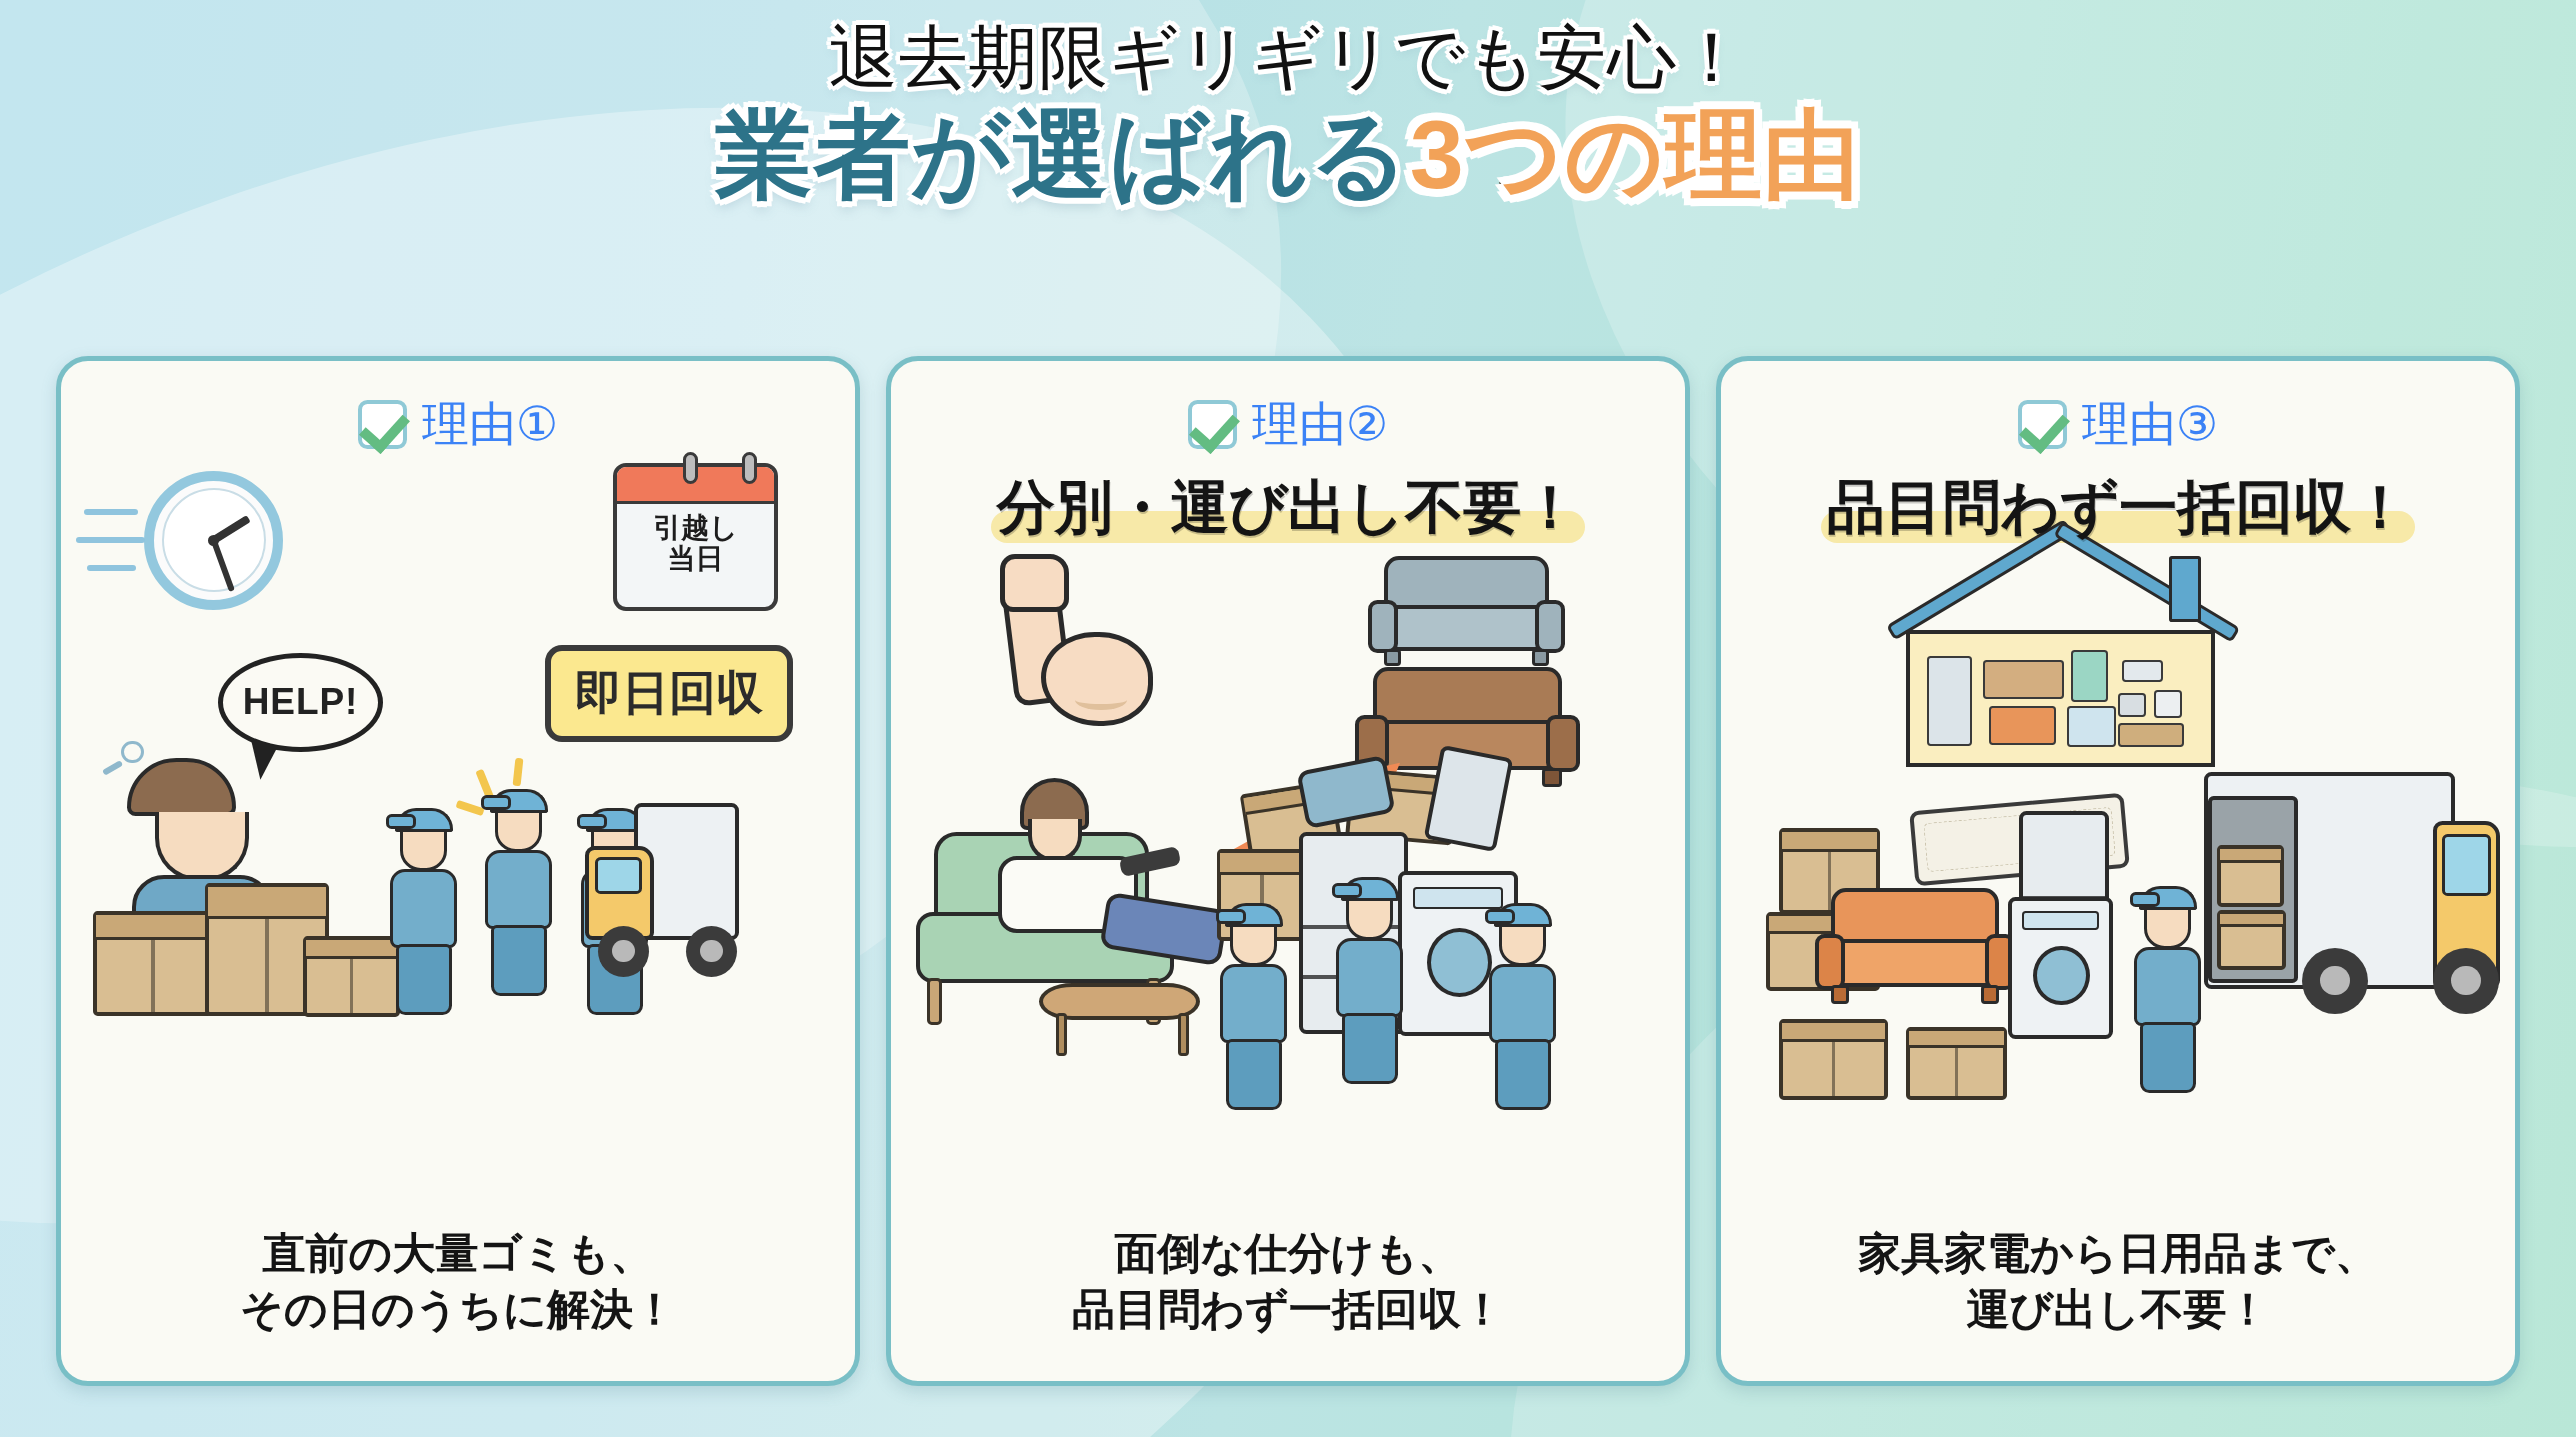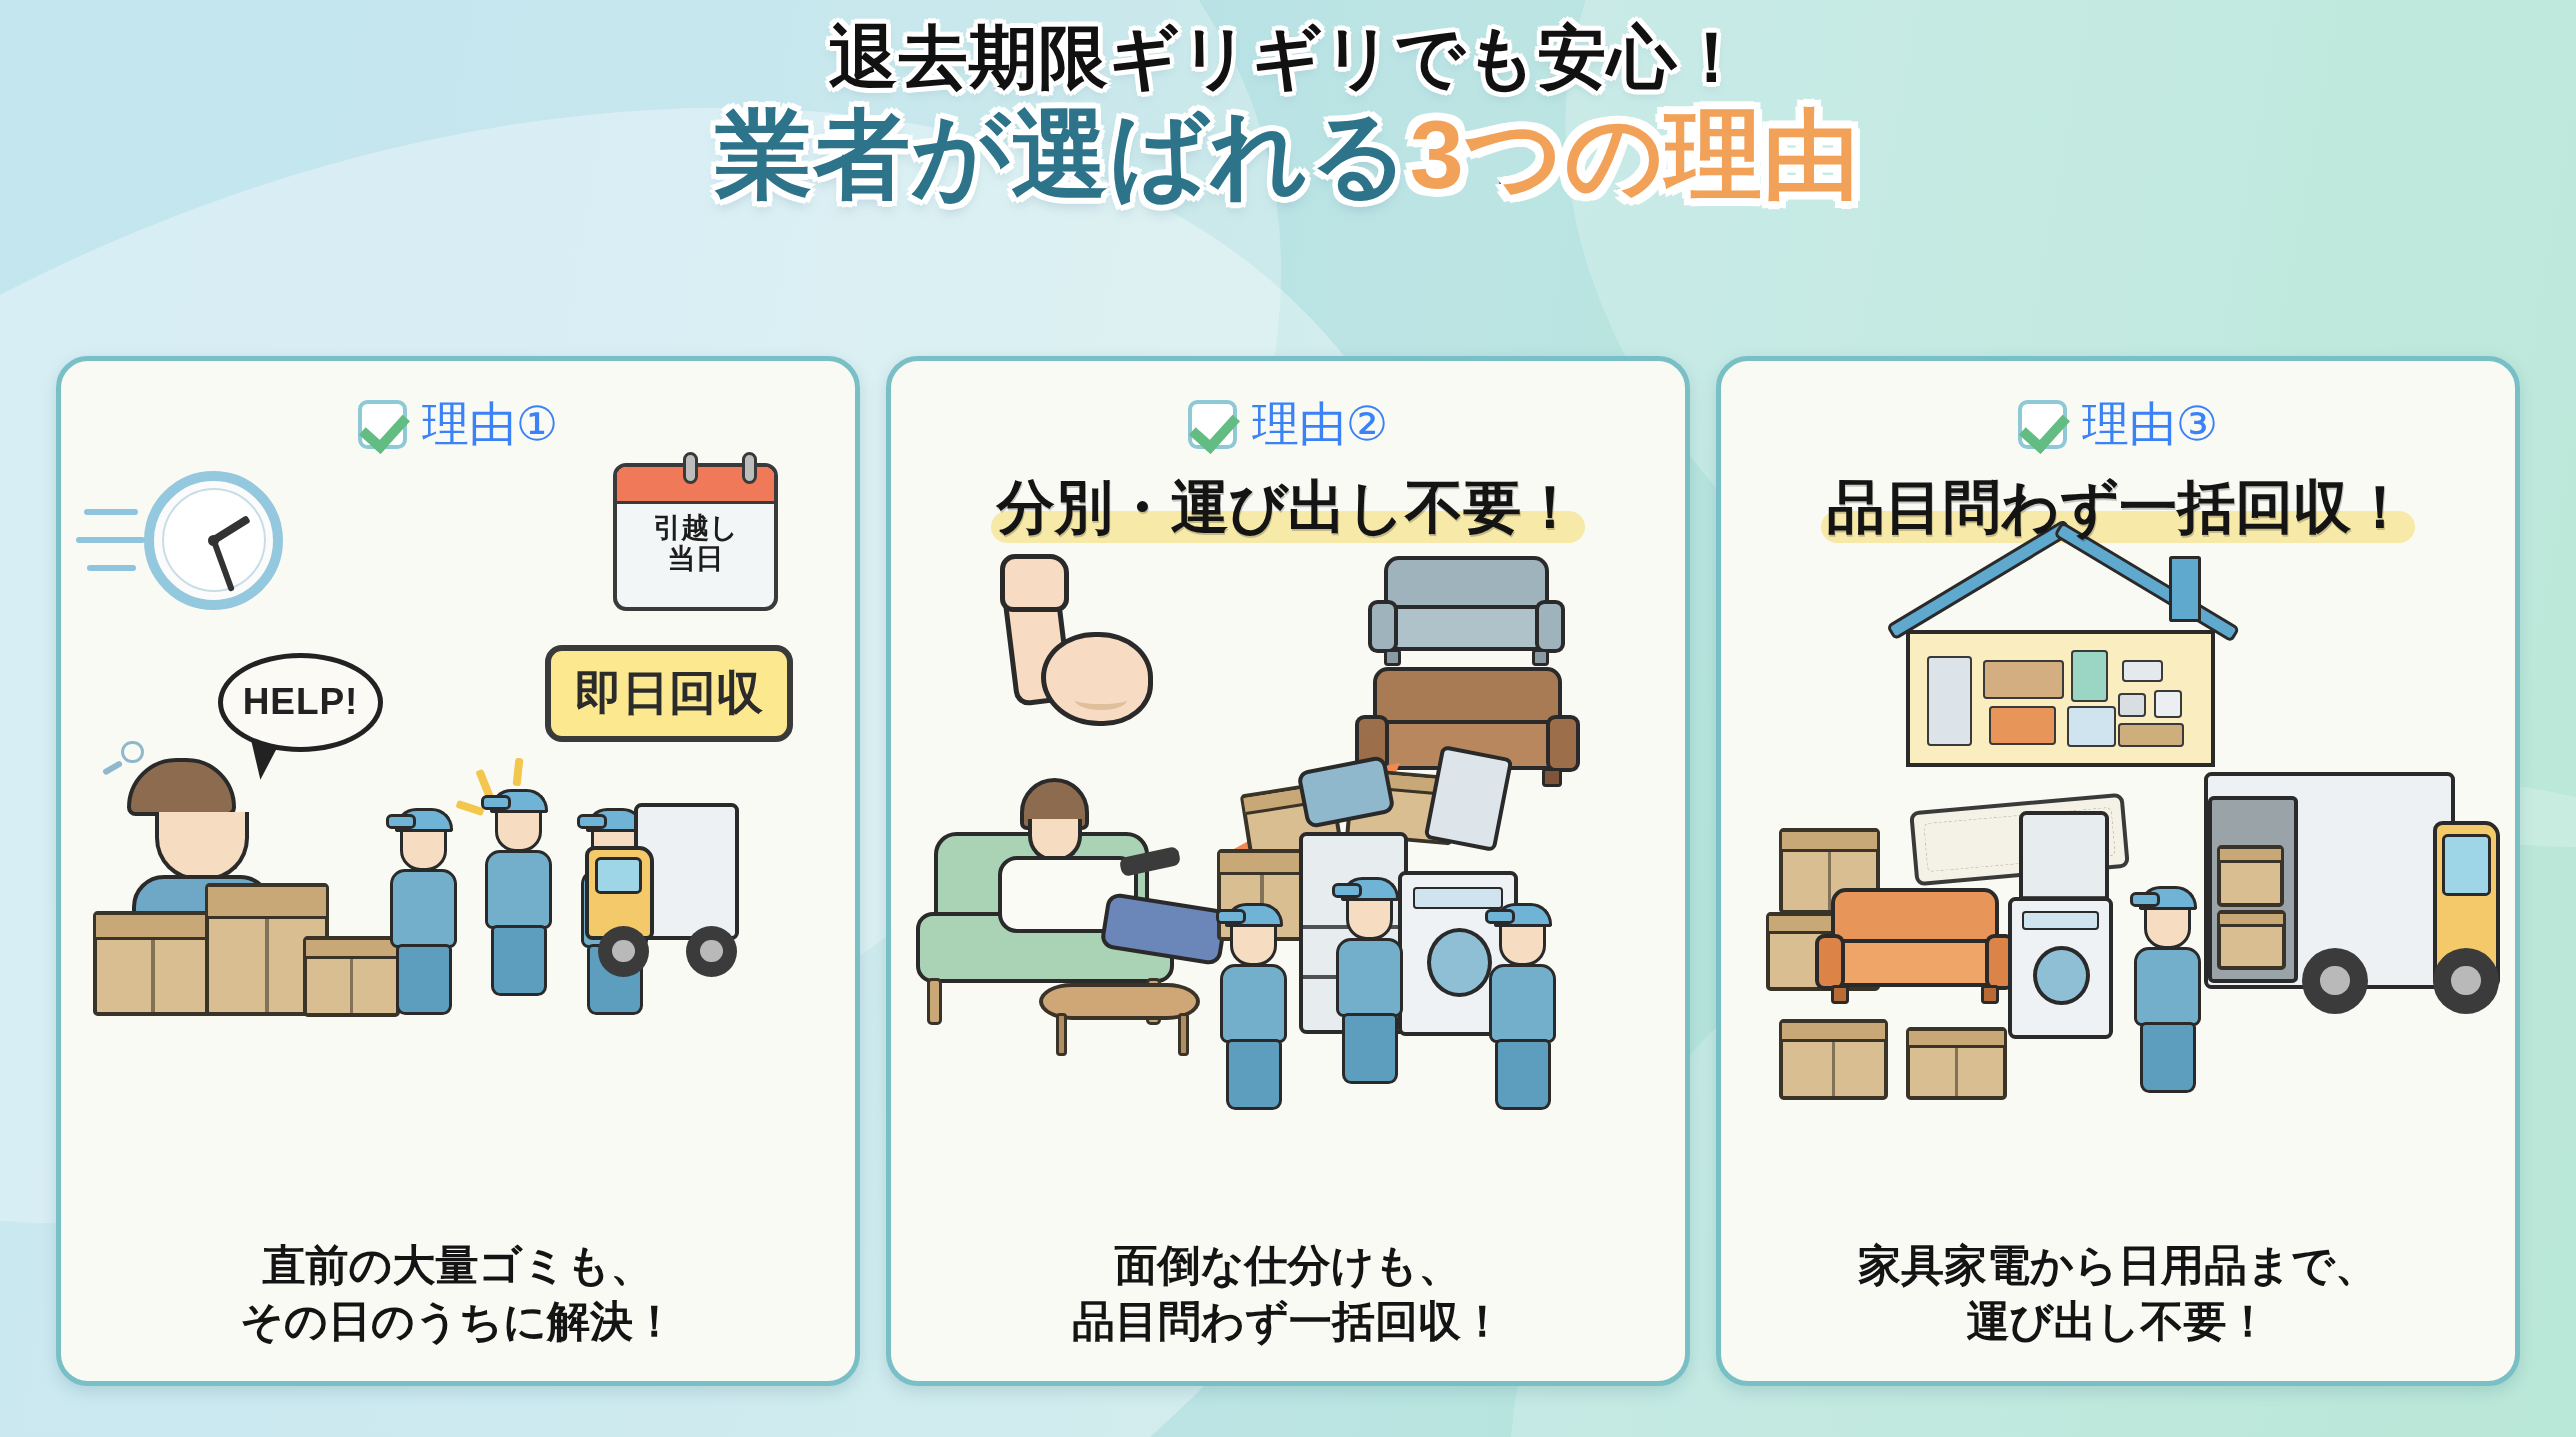--- a/index.html
+++ b/index.html
@@ -23,21 +23,21 @@
   .sweep3{ right:-768px; top:-431px; width:1778px; height:1264px;
            transform:rotate(18deg); background:rgba(255,255,255,.22);
            border-radius:52% 48% 55% 45%; }
   .sweep4{ right:-524px; bottom:-655px; width:1591px; height:1310px;
            transform:rotate(-16deg); background:rgba(255,255,255,.20);
            border-radius:48% 52% 50% 50%; }
 
   
   .headline{ position:absolute; left:0; right:0; top:20.6px; text-align:center; z-index:5; }
   .hl-line1{
-    font-size:69px; font-weight:bold; color:#111; letter-spacing:0.9px;
+    font-size:69px; font-weight:normal; color:#111; letter-spacing:0.9px;
     line-height:1.08;
     text-shadow:
       -4.7px 0 0 #fff, 4.7px 0 0 #fff, 0 -4.7px 0 #fff, 0 4.7px 0 #fff,
       -3.7px -3.7px 0 #fff, 3.7px -3.7px 0 #fff, -3.7px 3.7px 0 #fff, 3.7px 3.7px 0 #fff,
       0 5.6px 9.4px rgba(120,160,175,.30);
   }
   .hl-line2{
     font-size:97px; font-weight:bold; line-height:1.12; letter-spacing:0.9px;
     margin-top:6px;
   }
@@ -92,21 +92,21 @@
   .card-title{
     position:relative; z-index:1;
     font-size:58px; font-weight:bold; color:#141414; white-space:nowrap;
     text-shadow:0.9px 1.9px 0 rgba(0,0,0,.20);
   }
 
   .art{ position:relative; width:100%; flex:1 1 auto; margin-top:3.7px; }
 
   .caption{
     font-size:43px; font-weight:bold; color:#141414; text-align:center;
-    line-height:1.3; margin-bottom:9px;
+    line-height:1.3; margin-bottom:21px;
   }
 
   
   .ab{ position:absolute; }
 
   
   .clock{ left:66px; top:11.2px; width:139px; height:139px; border-radius:50%;
           background:#FBFBFB; border:10.3px solid #93C8DE; }
   .clock .face{ position:absolute; inset:7.5px; border-radius:50%; background:#fff;
           border:2.8px solid #C9DDE6; }

